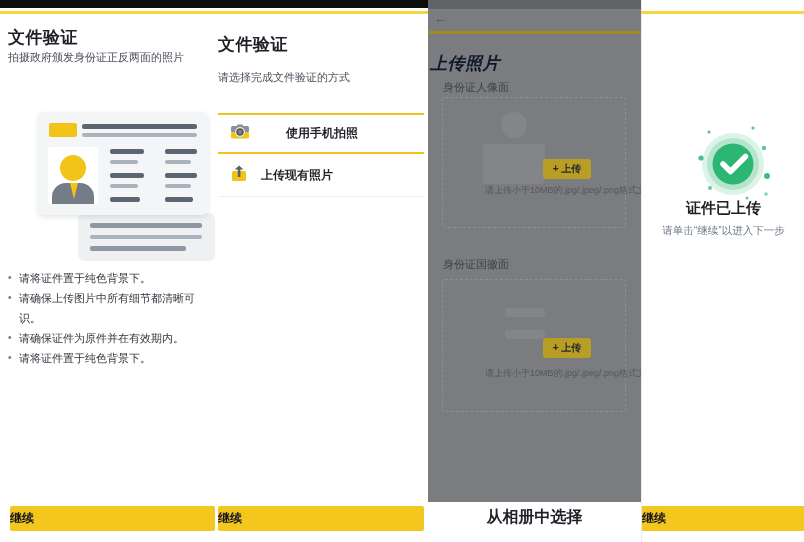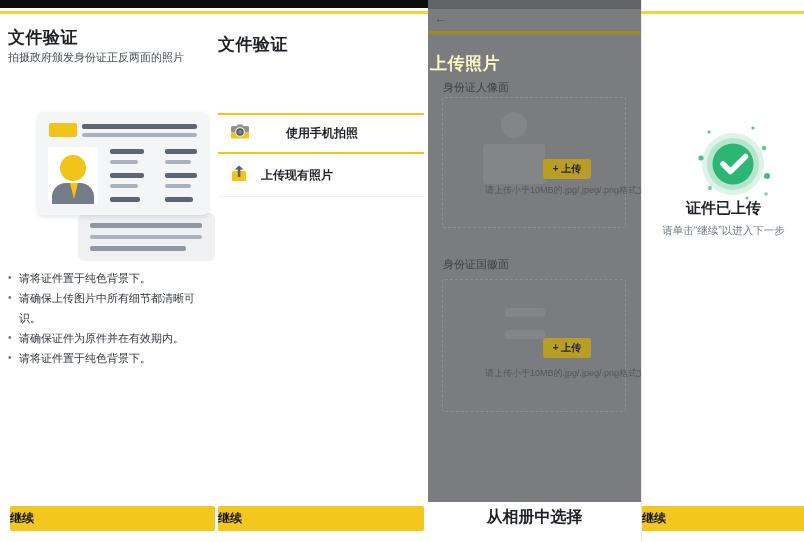--- a/index.html
+++ b/index.html
@@ -56,21 +56,21 @@
   .opt-row { display:flex; align-items:center; gap:13px; height:39px; padding-left:12px; background:#fff; cursor:pointer; }
   .opt-row:first-child { border-bottom:2px solid #F0C420;gap:36px; }
   .opt-row:last-child { height:43px; border-bottom:1px solid #f0f1f2; }
   .opt-label { font-size:12px; font-weight:bold; color:#1e2026; }
 
   
   #p3-dark { left:0; top:0; width:213px; height:502px; background:#7b7c80; overflow:hidden; }
   #p3-status { left:0; top:0; width:213px; height:9px; background:#626367; }
   #p3-back { left:6px; top:11px; font-size:13px; color:#4e4f53; cursor:pointer; }
   #p3-yline { left:0; top:31px; width:213px; height:3px; background:#9c8c24; }
-  #p3-title { left:2px; top:52px; color:#fef9c3; }
+  #p3-title { left:2px; top:52px; color:#0f172a;font-style:italic; }
   .p3-label { font-size:11px; color:#3f4045; }
   #p3-label1 { left:15px; top:80px; }
   #p3-label2 { left:15px; top:257px; }
   .upload-box { width:184px; border:1px dashed #8e8f93; border-radius:3px; }
   #p3-box1 { left:14px; top:97px;  height:131px; }
   #p3-box2 { left:14px; top:279px; height:133px; }
   .ghost { position:absolute; background:rgba(255,255,255,.07); border-radius:3px; }
   .ghost.circle { border-radius:50%; }
   .btn-upload { position:absolute; width:48px; height:20px; background:#b89e25; border-radius:3px; color:#26272b; font-size:10px; font-weight:bold; text-align:center; line-height:20px; cursor:pointer; }
   .p3-hint { position:absolute; left:42px; width:171px; font-size:9px; color:#55565a; white-space:nowrap; overflow:hidden; }
@@ -124,20 +124,21 @@
     <li>请确保上传图片中所有细节都清晰可识。</li>
     <li>请确保证件为原件并在有效期内。</li>
     <li>请将证件置于纯色背景下。</li>
   </ul>
 
   <div id="p1-btn" class="abs btn-continue">继续</div>
 </div>
 
 <div id="panel2" class="panel">
   <div id="p2-title" class="abs h1">文件验证</div>
+  <div id="p2-sub" class="abs sub">请选择完成文件验证的方式</div>
 
   <div class="abs options">
     <div class="opt-row">
       <span>
         <svg width="20" height="16" viewBox="0 0 20 16">
           <rect x="7" y="0.5" width="6" height="3" rx="1" fill="#8b9199"></rect>
           <rect x="1" y="2" width="18" height="6.5" fill="#8b9199" rx="1.5"></rect>
           <rect x="1" y="8" width="18" height="6.5" fill="#F2C318" rx="1.5"></rect>
           <rect x="1" y="6.5" width="18" height="3" fill="#8b9199" opacity="0"></rect>
           <circle cx="10" cy="8" r="4.4" fill="#575c63" stroke="#e8e9ea" stroke-width="1.2"></circle>

